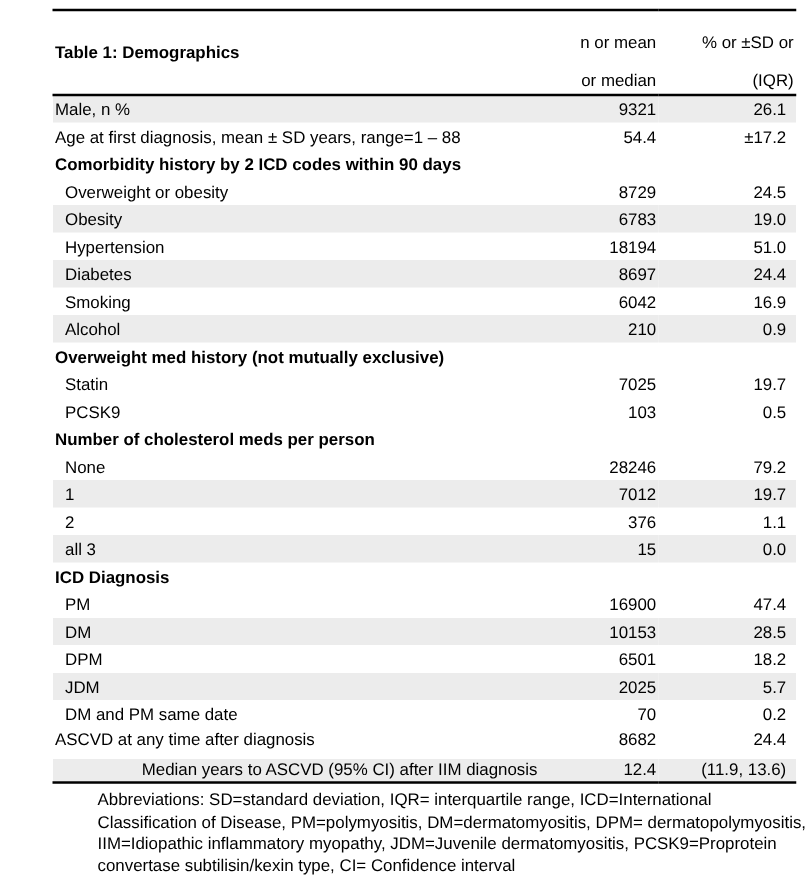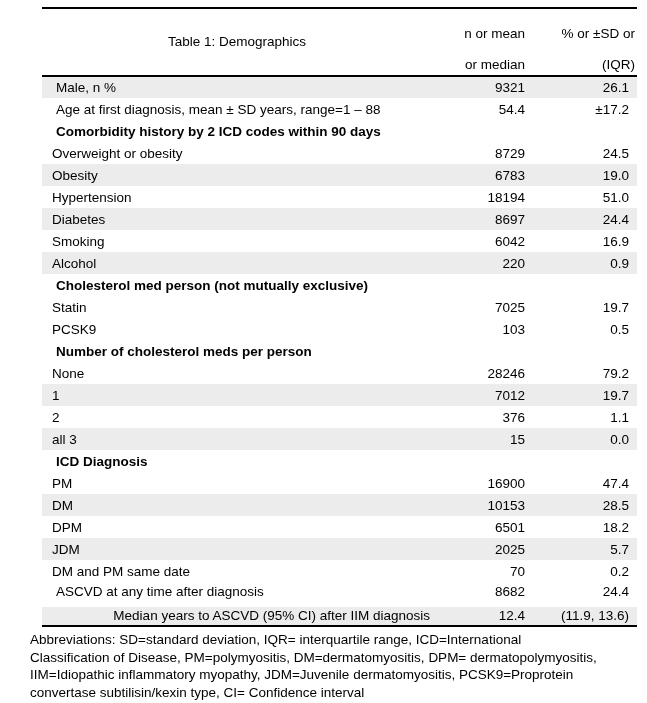--- a/index.html
+++ b/index.html
@@ -23,43 +23,43 @@
   .demo-table col.c3 { width: 110px; }
   thead th {
     border-top: 2px solid var(--rule, #000);
     border-bottom: 2px solid var(--rule, #000);
     height: 37px;
     vertical-align: middle;
     padding: 2px;
     font-weight: normal;
     line-height: 16px;
   }
-  thead th.title-cell { text-align: center; font-weight: normal; padding-left: 2px; }
+  thead th.title-cell { text-align: left; font-weight: bold; padding-left: 2px; }
   thead th.num-head { text-align: right; padding-right: 2px; }
   thead th.num-head .hline { display: block; margin-top: 15px; }
   tbody td {
     height: 22px;
     padding: 0 2px;
     vertical-align: middle;
     white-space: nowrap;
     overflow: hidden;
   }
   tbody tr.shaded td { background: var(--stripe, #ececec); }
-  tbody td.label { text-align: left; padding-left: 14px; }
+  tbody td.label { text-align: left; padding-left: 2px; }
   tbody td.label.indent { padding-left: 10px; }
   tbody td.label.bold { font-weight: bold; margin-left: 32px; }
   tbody td.num { text-align: right; padding-right: 2px; }
   tbody td:last-child { padding-right: 8px; }
   tbody tr.final td { border-top: 5px solid #ffffff; border-bottom: 2px solid var(--rule, #000); text-align: right; }
   .footnote {
     margin: 4px 0 0 30px;
     width: 614px;
     line-height: 17.5px;
   }
-  .footnote .fline { white-space: nowrap; }
+  .footnote .fline { white-space: nowrap; margin-left: 48px; }
 </style>
 </head>
 <body>
 
 <table class="demo-table">
   <colgroup>
     <col class="c1">
     <col class="c2">
     <col class="c3">
   </colgroup>
@@ -112,25 +112,25 @@
         <td class="num">8697</td>
         <td class="num">24.4</td>
       </tr>
       <tr>
         <td class="label indent">Smoking</td>
         <td class="num">6042</td>
         <td class="num">16.9</td>
       </tr>
       <tr class="shaded">
         <td class="label indent">Alcohol</td>
-        <td class="num">220</td>
+        <td class="num">210</td>
         <td class="num">0.9</td>
       </tr>
       <tr>
-        <td class="label bold">Cholesterol med person (not mutually exclusive)</td>
+        <td class="label bold">Overweight med history (not mutually exclusive)</td>
         <td class="num"></td>
         <td class="num"></td>
       </tr>
       <tr>
         <td class="label indent">Statin</td>
         <td class="num">7025</td>
         <td class="num">19.7</td>
       </tr>
       <tr>
         <td class="label indent">PCSK9</td>

